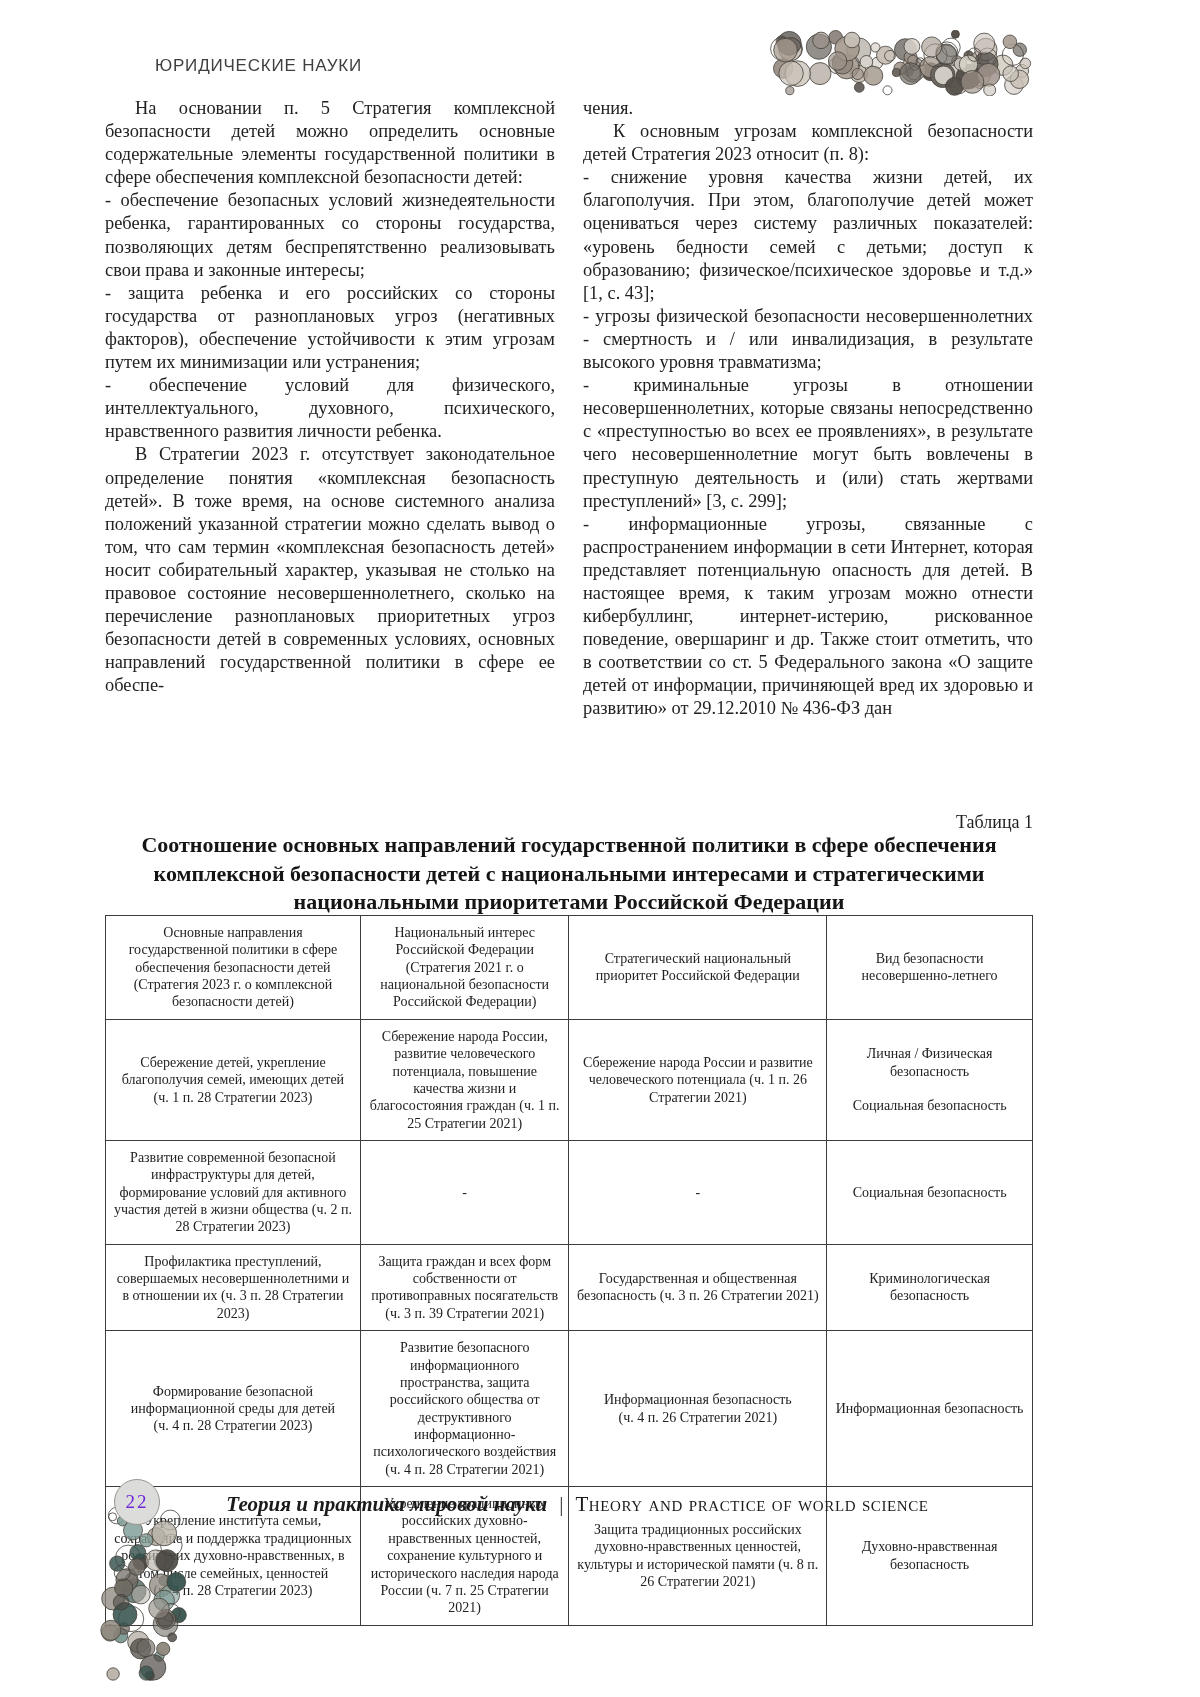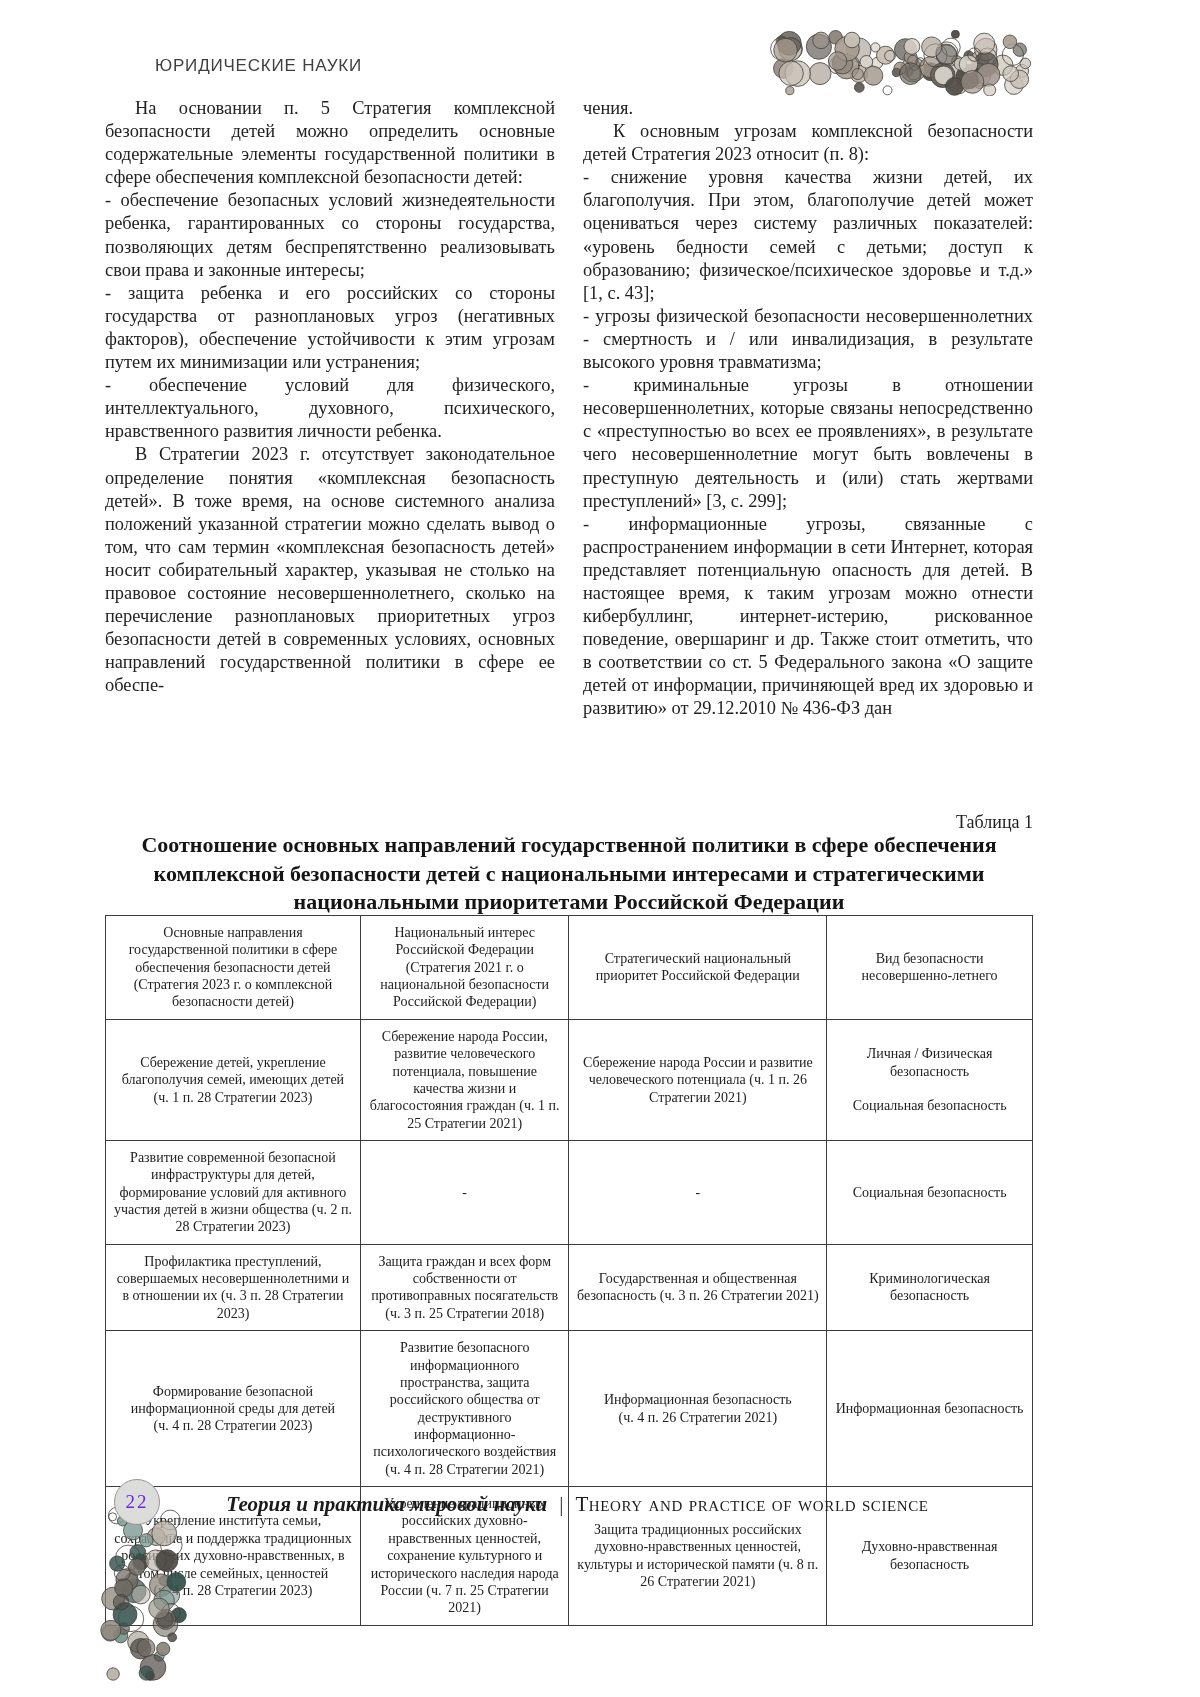--- a/index.html
+++ b/index.html
@@ -211,21 +211,21 @@
 Социальная безопасность</td>
       </tr>
       <tr>
         <td>Развитие современной безопасной инфраструктуры для детей, формирование условий для активного участия детей в жизни общества (ч. 2 п. 28 Стратегии 2023)</td>
         <td>-</td>
         <td>-</td>
         <td>Социальная безопасность</td>
       </tr>
       <tr>
         <td>Профилактика преступлений, совершаемых несовершеннолетними и в отношении их (ч. 3 п. 28 Стратегии 2023)</td>
-        <td>Защита граждан и всех форм собственности от противоправных посягательств (ч. 3 п. 25 Стратегии 2018)</td>
+        <td>Защита граждан и всех форм собственности от противоправных посягательств (ч. 3 п. 39 Стратегии 2021)</td>
         <td>Государственная и общественная безопасность (ч. 3 п. 26 Стратегии 2021)</td>
         <td>Криминологическая безопасность</td>
       </tr>
       <tr>
         <td>Формирование безопасной информационной среды для детей
 (ч. 4 п. 28 Стратегии 2023)</td>
         <td>Развитие безопасного информационного пространства, защита российского общества от деструктивного информационно-психологического воздействия
 (ч. 4 п. 28 Стратегии 2021)</td>
         <td>Информационная безопасность
 (ч. 4 п. 26 Стратегии 2021)</td>

